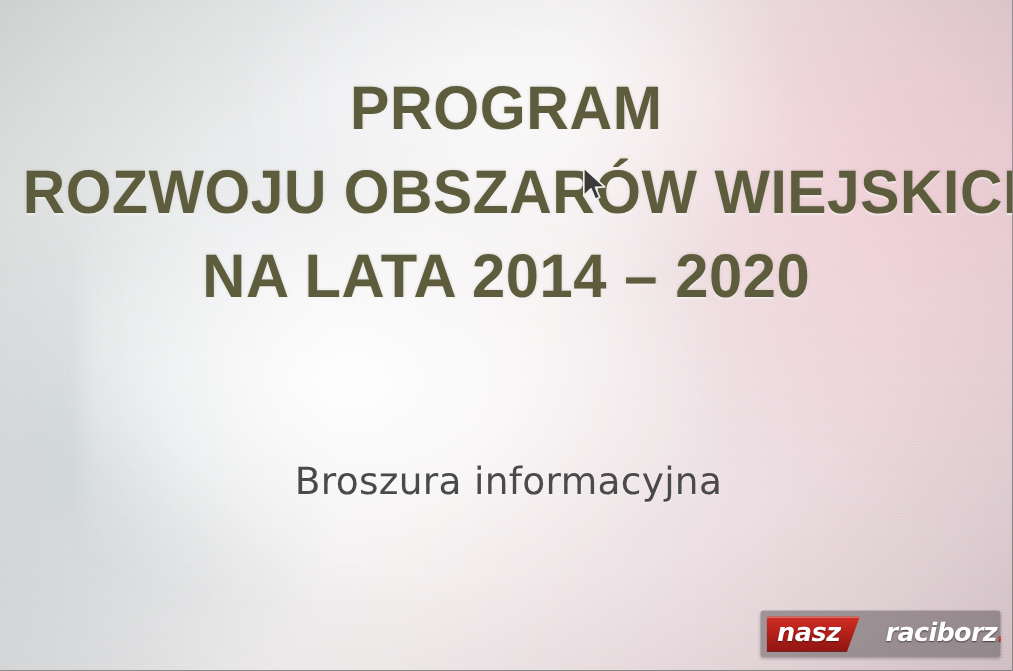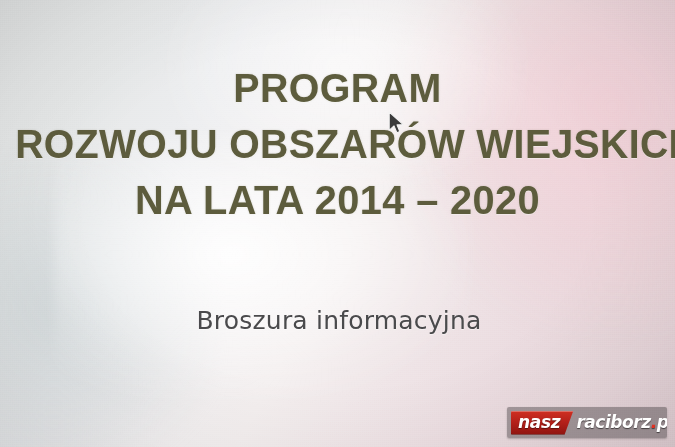--- a/index.html
+++ b/index.html
@@ -98,21 +98,21 @@
       repeating-linear-gradient(0deg,  rgba(0,0,0,0.5) 0 1px, rgba(255,255,255,0.5) 1px 2px),
       repeating-linear-gradient(90deg, rgba(0,0,0,0.45) 0 1px, rgba(255,255,255,0.45) 1px 2px);
     mix-blend-mode: overlay;
   }
 
   
   .headline {
     position: absolute;
     left: 0;
     right: 0;
-    top: 68px;
+    top: 52px;
     text-align: center;
     color: #5d5c3d;
     font-family: "Liberation Sans Narrow", "Liberation Sans", "DejaVu Sans Condensed", sans-serif;
     font-weight: bold;
     line-height: 1.02;
     letter-spacing: 0.4px;
     text-shadow:
       0 1px 1px rgba(255,255,255,0.55),
       0 0 2px rgba(90,88,60,0.25);
     filter: blur(0.25px);
@@ -170,20 +170,21 @@
     left: 507px;
     top: 407px;
     width: 160px;
     height: 31px;
     background: rgba(62,58,60,0.42);
     border-radius: 2px;
     box-shadow: 0 1px 2px rgba(0,0,0,0.22);
     display: flex;
     align-items: center;
     overflow: hidden;
+    gap: 14px;
   }
   .wm-nasz {
     position: relative;
     margin-left: 4px;
     height: 24px;
     padding: 0 13px 0 7px;
     display: flex;
     align-items: center;
     background: linear-gradient(180deg, #cf2f22 0%, #b3201a 48%, #8e1410 100%);
     box-shadow:

